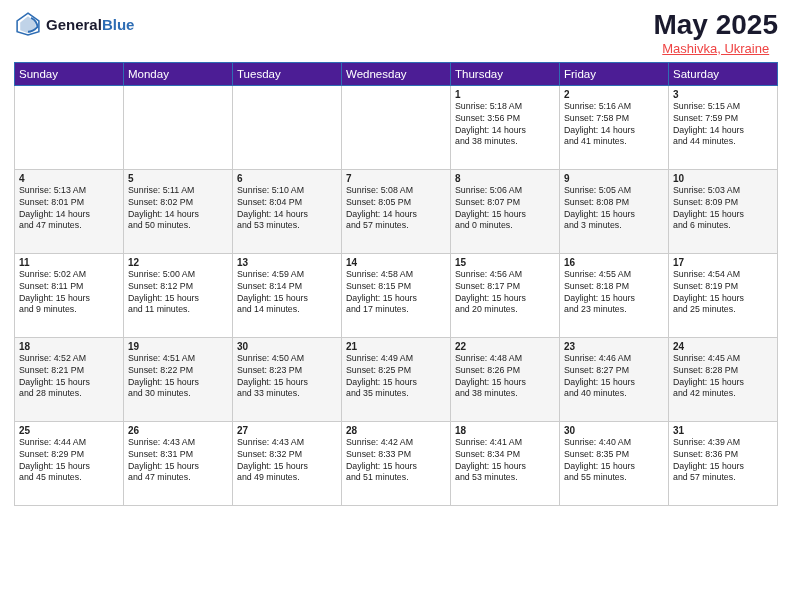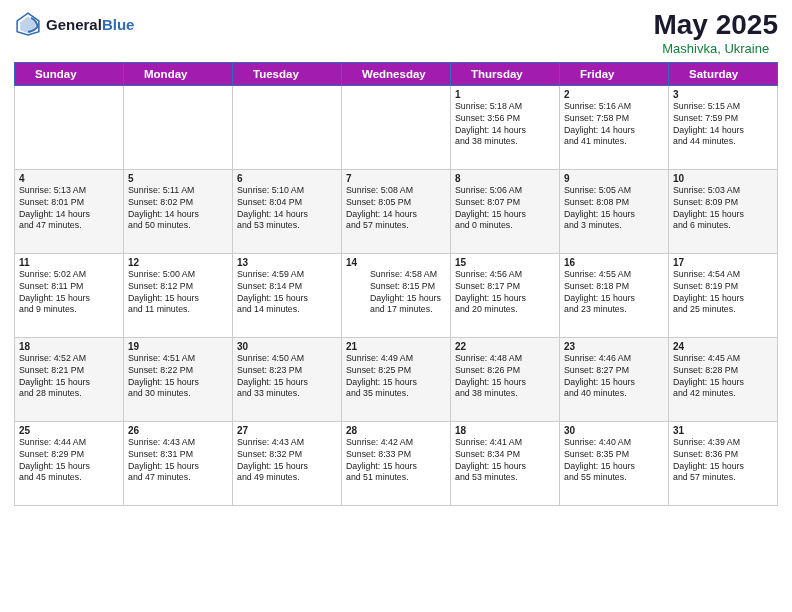--- a/index.html
+++ b/index.html
@@ -34,33 +34,34 @@
       text-align: center;
     }
     .month-title {
       font-size: 28px;
       font-weight: bold;
       color: #1a1a2e;
       line-height: 1.1;
     }
     .location {
       font-size: 13px;
-      color: #15803d;
+      color: #ef4444;
+      text-decoration: underline;
     }
     .calendar {
       width: 100%;
       border-collapse: collapse;
       border: 1px solid #ccc;
     }
     .calendar th {
-      background: #a21caf;
+      background: #4c1d95;
       color: #fff;
       font-size: 11.5px;
-      font-weight: bold;
-      padding: 5px 20px;
+      font-weight: normal;
+      padding: 5px 4px;
       text-align: left;
       border: 1px solid #2e6db4;
     }
     .calendar td {
       vertical-align: top;
       border: 1px solid #ccc;
       padding: 3px 4px;
       width: calc(100% / 7);
       font-size: 9px;
       color: #222;
@@ -217,21 +218,21 @@
           </td>
           <td>
             <span class="day-num">13</span>
             <div class="cell-text" style="white-space: pre-line;">Sunrise: 4:59 AM
 Sunset: 8:14 PM
 Daylight: 15 hours
 and 14 minutes.</div>
           </td>
           <td>
             <span class="day-num">14</span>
-            <div class="cell-text" style="white-space: pre-line; margin-left: 24px;">Sunrise: 4:58 AM
+            <div class="cell-text" style="white-space: pre-line;">Sunrise: 4:58 AM
 Sunset: 8:15 PM
 Daylight: 15 hours
 and 17 minutes.</div>
           </td>
           <td>
             <span class="day-num">15</span>
             <div class="cell-text" style="white-space: pre-line;">Sunrise: 4:56 AM
 Sunset: 8:17 PM
 Daylight: 15 hours
 and 20 minutes.</div>

